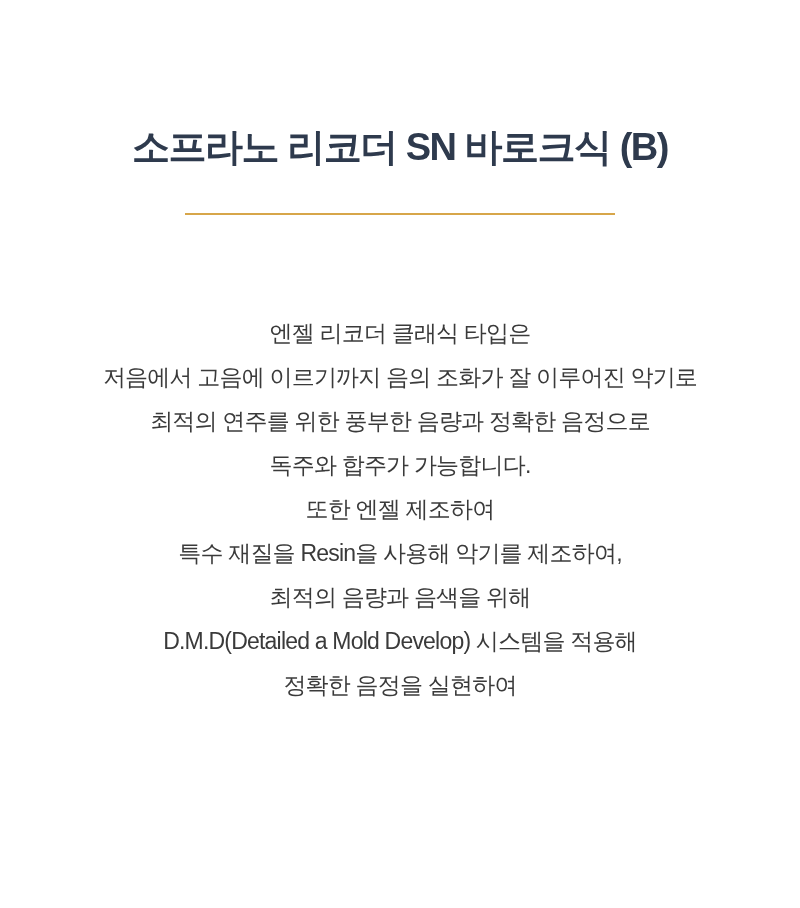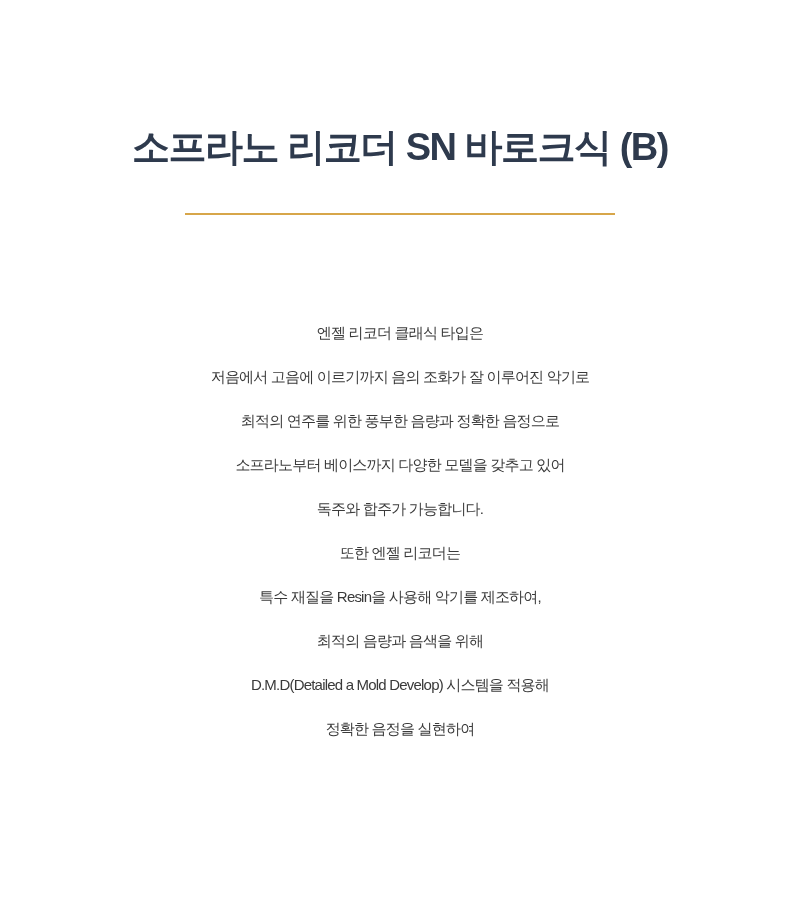--- a/index.html
+++ b/index.html
@@ -41,21 +41,21 @@
     margin-top: 16px;
     width: 430px;
     height: 2px;
     background: #d7a64a;
   }
   .description {
     margin-top: 96px;
     width: 800px;
     text-align: center;
     color: #3a3a3a;
-    font-size: 15px;
+    font-size: 23px;
     line-height: 44px;
     letter-spacing: -0.8px;
     font-family: "Liberation Sans", sans-serif;
   }
   .description .line {
     display: block;
     white-space: nowrap;
   }
 </style>
 </head>
@@ -65,22 +65,21 @@
 
   <div class="title-block">
     <h1 class="product-title">소프라노 리코더 SN 바로크식 (B)</h1>
     <div class="title-underline"></div>
   </div>
 
   <div class="description">
     <span class="line">엔젤 리코더 클래식 타입은</span>
     <span class="line">저음에서 고음에 이르기까지 음의 조화가 잘 이루어진 악기로</span>
     <span class="line">최적의 연주를 위한 풍부한 음량과 정확한 음정으로</span>
-    <span class="line">소프라노부터 베이스까지 다양한 모델을 갖추고 있어</span>
     <span class="line">독주와 합주가 가능합니다.</span>
-    <span class="line">또한 엔젤 리코더는</span>
+    <span class="line">또한 엔젤 제조하여</span>
     <span class="line">특수 재질을 Resin을 사용해 악기를 제조하여,</span>
     <span class="line">최적의 음량과 음색을 위해</span>
     <span class="line">D.M.D(Detailed a Mold Develop) 시스템을 적용해</span>
     <span class="line">정확한 음정을 실현하여</span>
   </div>
 
 </div>
 
 </body></html>

